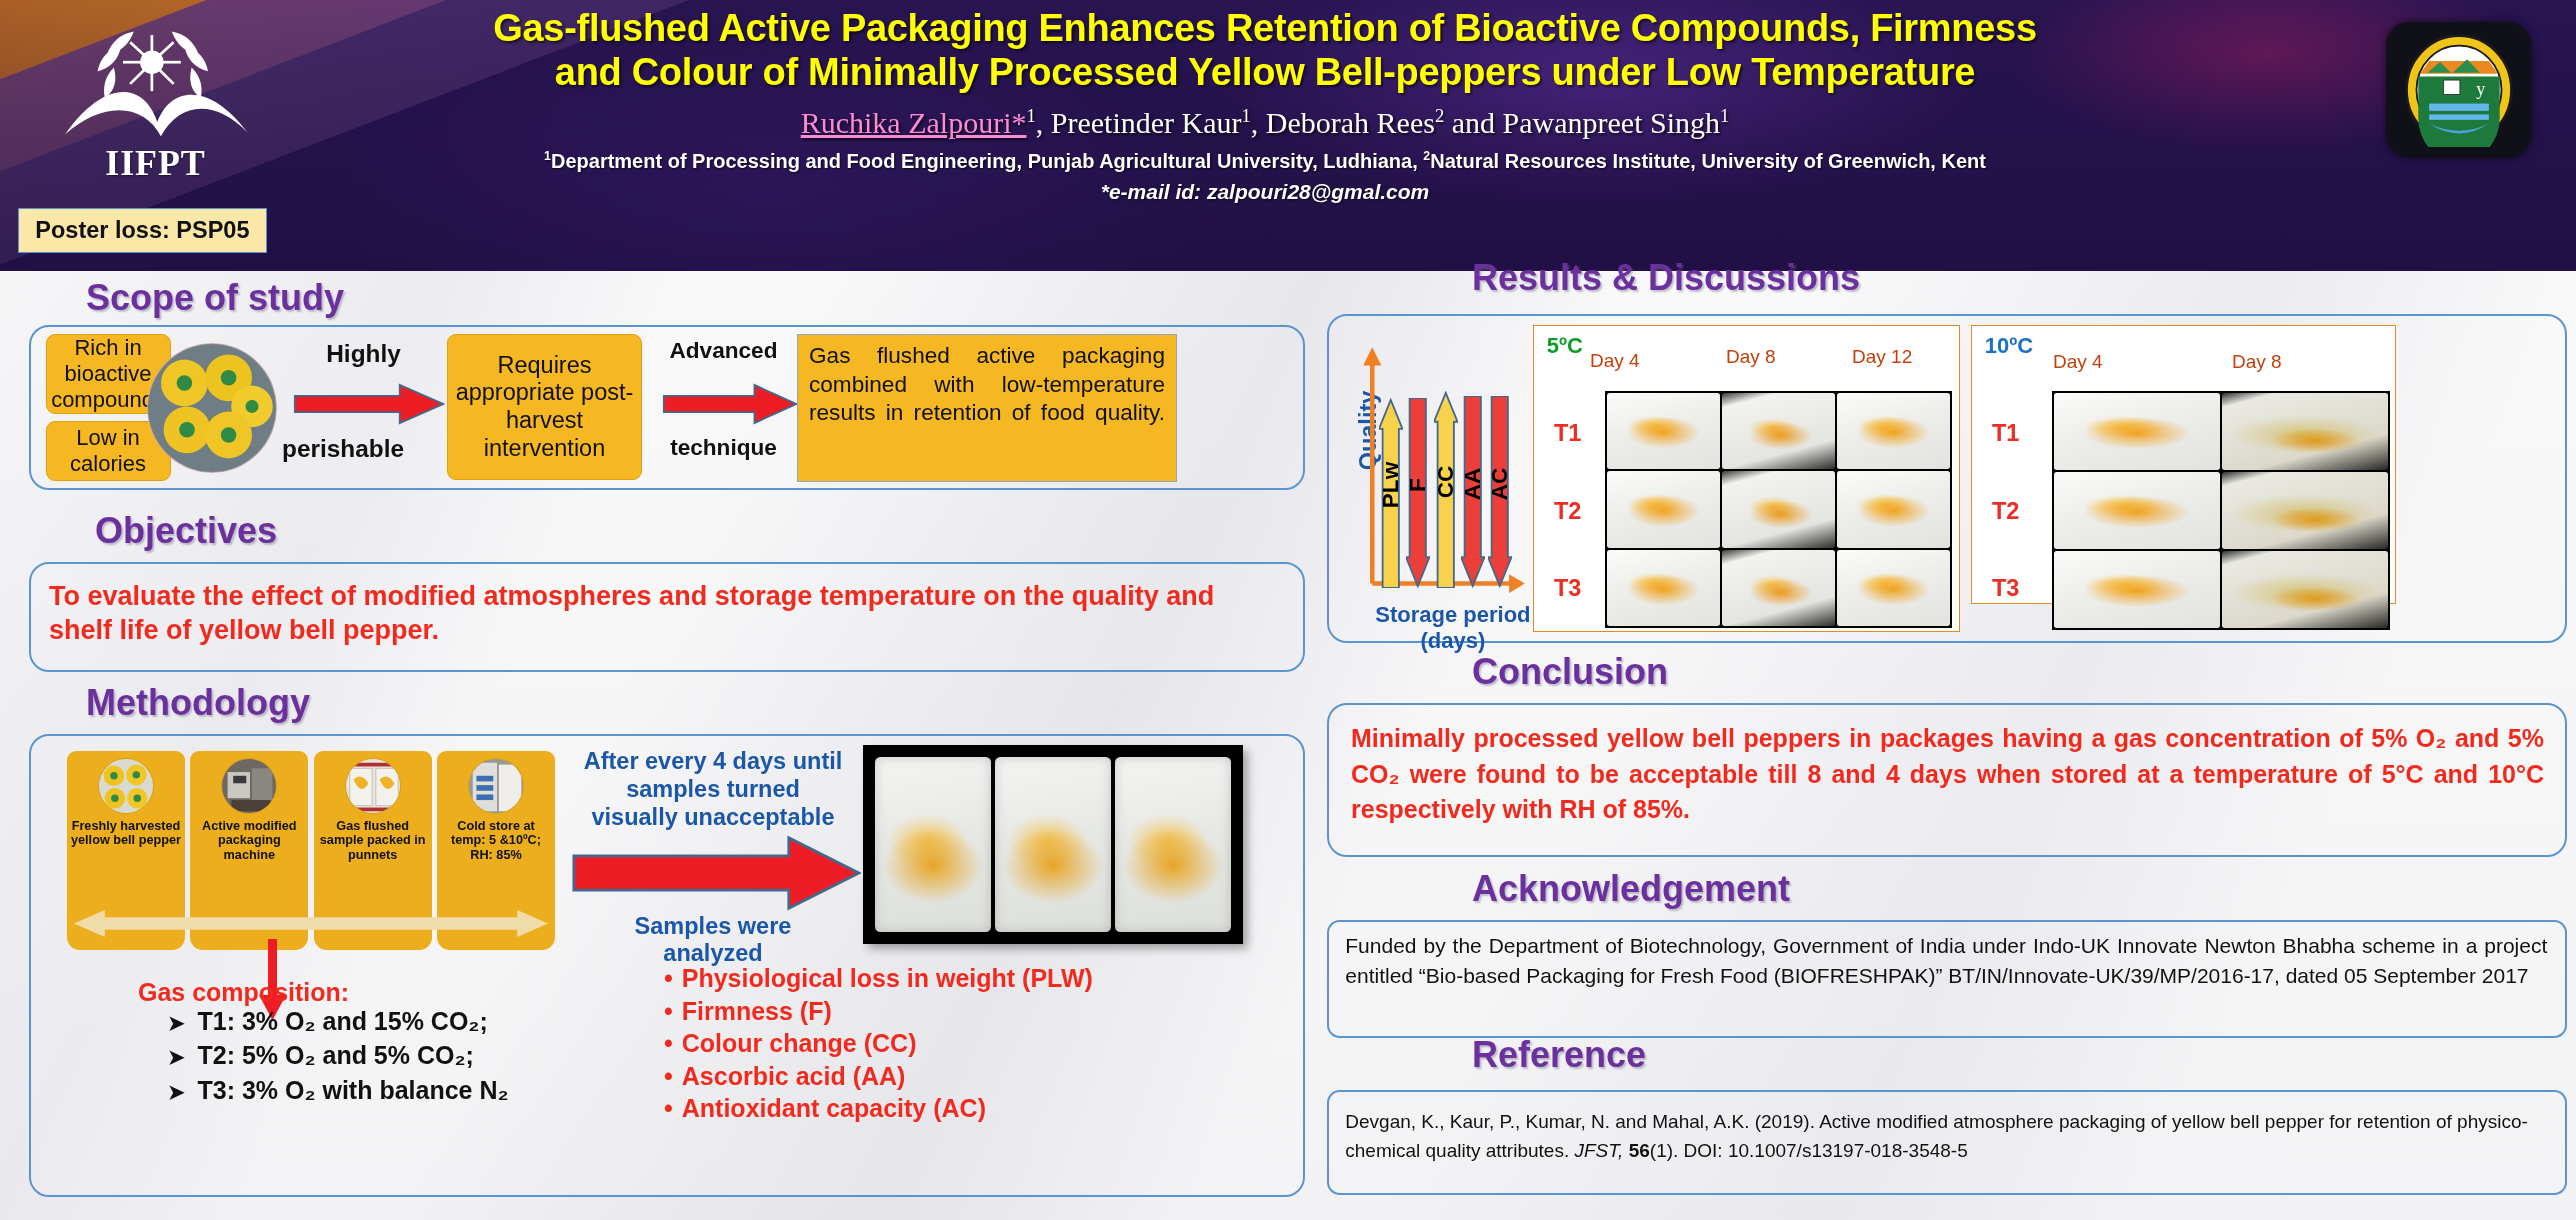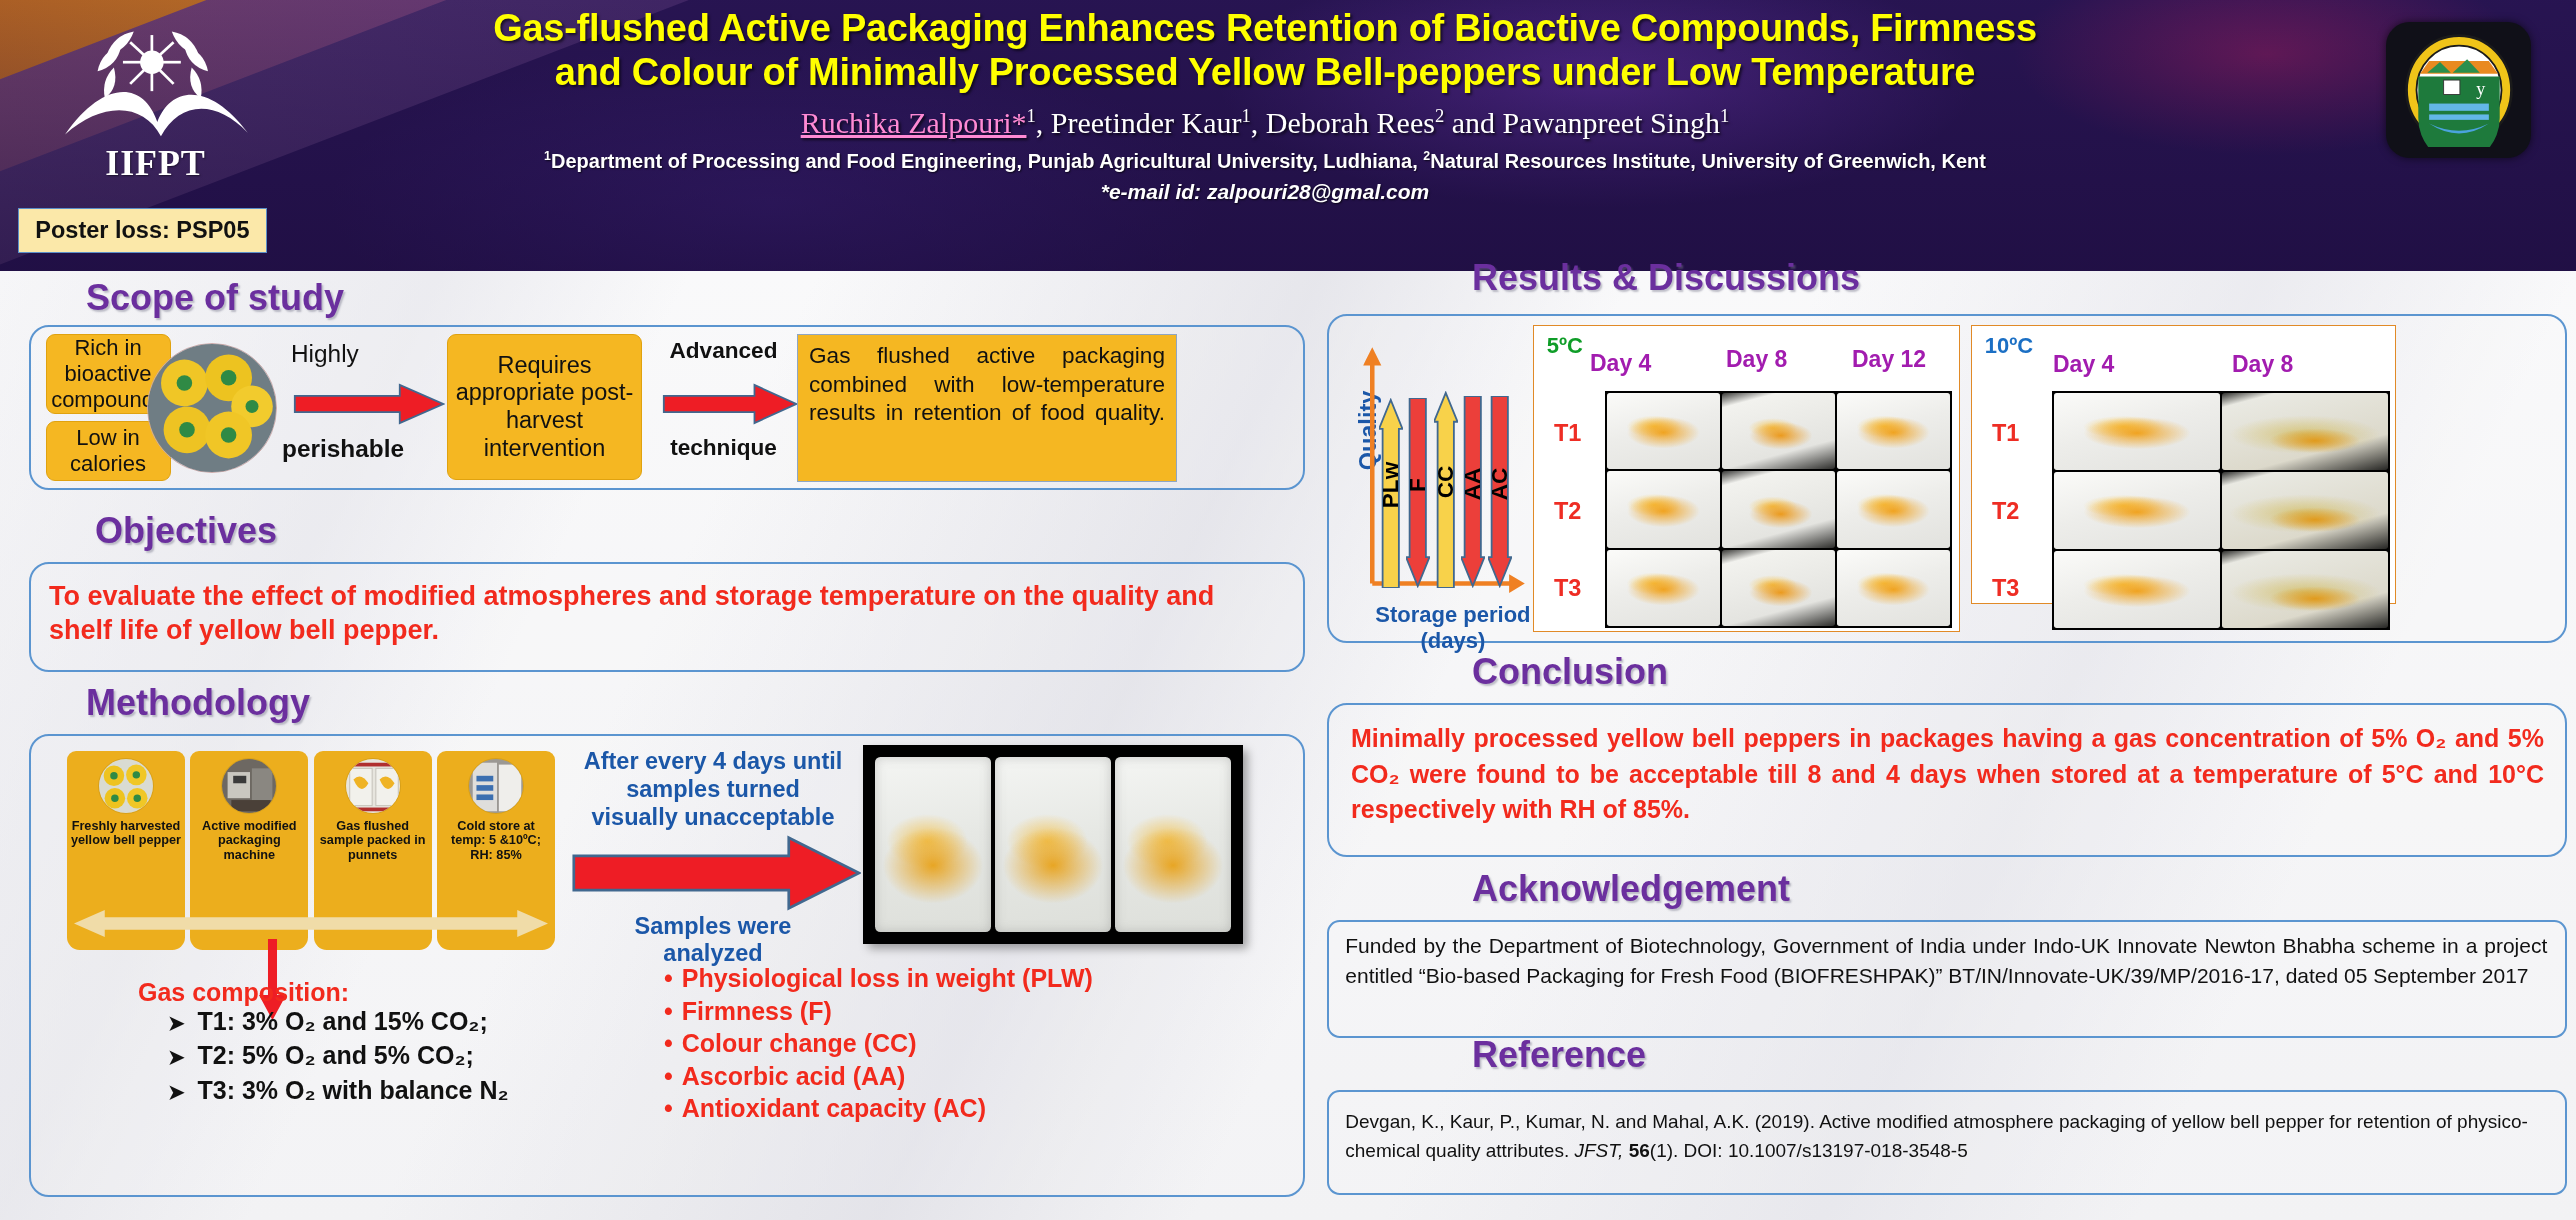--- a/index.html
+++ b/index.html
@@ -109,22 +109,22 @@
   #scope-panel { position:absolute; left:29px; top:54px; width:1276px; height:165px; }
   .ybox {
     background:#f5b722; border:1.8px solid #e0a20f; border-radius:9px;
     color:#111; font-size:22px; font-weight:500; text-align:center;
     display:flex; align-items:center; justify-content:center; line-height:1.18;
   }
   #sc-rich  { position:absolute; left:14.5px; top:7.2px;  width:125px; height:80px; padding:1.8px 3.6px;}
   #sc-low   { position:absolute; left:14.5px; top:94px; width:125px; height:60px;}
   #sc-img   { position:absolute; left:116px; top:16.3px; width:130px; height:130px; border-radius:50%;
               overflow:hidden; border:0.9px solid #caa; }
-  #sc-highly   { position:absolute; left:260px; top:12.7px;  width:145px; 
-                 font-size:24.4px; font-weight:normal; color:#111;}
+  #sc-highly   { position:absolute; left:260px; top:12.7px;  width:145px; text-align:center;
+                 font-size:24.4px; font-weight:bold; color:#111;}
   #sc-perish   { position:absolute; left:251px; top:108px; width:163px; text-align:left;
                  font-size:24.4px; font-weight:bold; color:#111;}
   #sc-arrow1   { position:absolute; left:262px; top:56px; }
   #sc-req   { position:absolute; left:416px; top:7.2px; width:195px; height:146px; font-size:23.5px; }
   #sc-adv   { position:absolute; left:624px; top:11px;  width:137px; text-align:center;
               font-size:22.6px; font-weight:bold; color:#111;}
   #sc-tech  { position:absolute; left:624px; top:108px; width:137px; text-align:center;
               font-size:22.6px; font-weight:bold; color:#111;}
   #sc-arrow2   { position:absolute; left:631px; top:56px; }
   #sc-gas   { position:absolute; left:766px; top:7.2px; width:380px; height:148px;
@@ -205,21 +205,21 @@
   .qarrow { position:absolute; bottom:43px; }
   .qarrow .lbl {
     position:absolute; left:50%; top:46%; transform:translate(-50%,-50%) rotate(-90deg);
     font-size:22.6px; font-weight:bold; color:#000; white-space:nowrap;
   }
 
   .imgbox { position:absolute; border:1.8px solid #e18a27; background:#fff; }
   #box5  { left:204px; top:9px; width:427px; height:307px; }
   #box10 { left:642px; top:9px; width:425px; height:279px; }
   .tlabel { position:absolute; font-weight:bold; font-size:22px; }
-  .daylabel { position:absolute; font-weight:bold; font-size:23px; color:#a21caf; }
+  .daylabel { position:absolute; font-weight:normal; font-size:19px; color:#c2410c; }
   .rowlabel { position:absolute; font-weight:bold; font-size:23.5px; color:#ee2d24; }
   .photogrid { position:absolute; background:#000; display:grid; gap:1.8px; padding:1.8px; }
   .cellimg {
     background:
       radial-gradient(ellipse 46% 30% at 50% 52%, rgba(240,160,25,.95), rgba(240,160,25,0) 70%),
       radial-gradient(ellipse 34% 20% at 42% 44%, rgba(250,196,60,.9), rgba(250,196,60,0) 72%),
       linear-gradient(165deg,#fbfbf9 0%,#ededea 45%,#e2e2de 100%);
     border-radius:2.7px;
   }
   .cellimg.dark {

